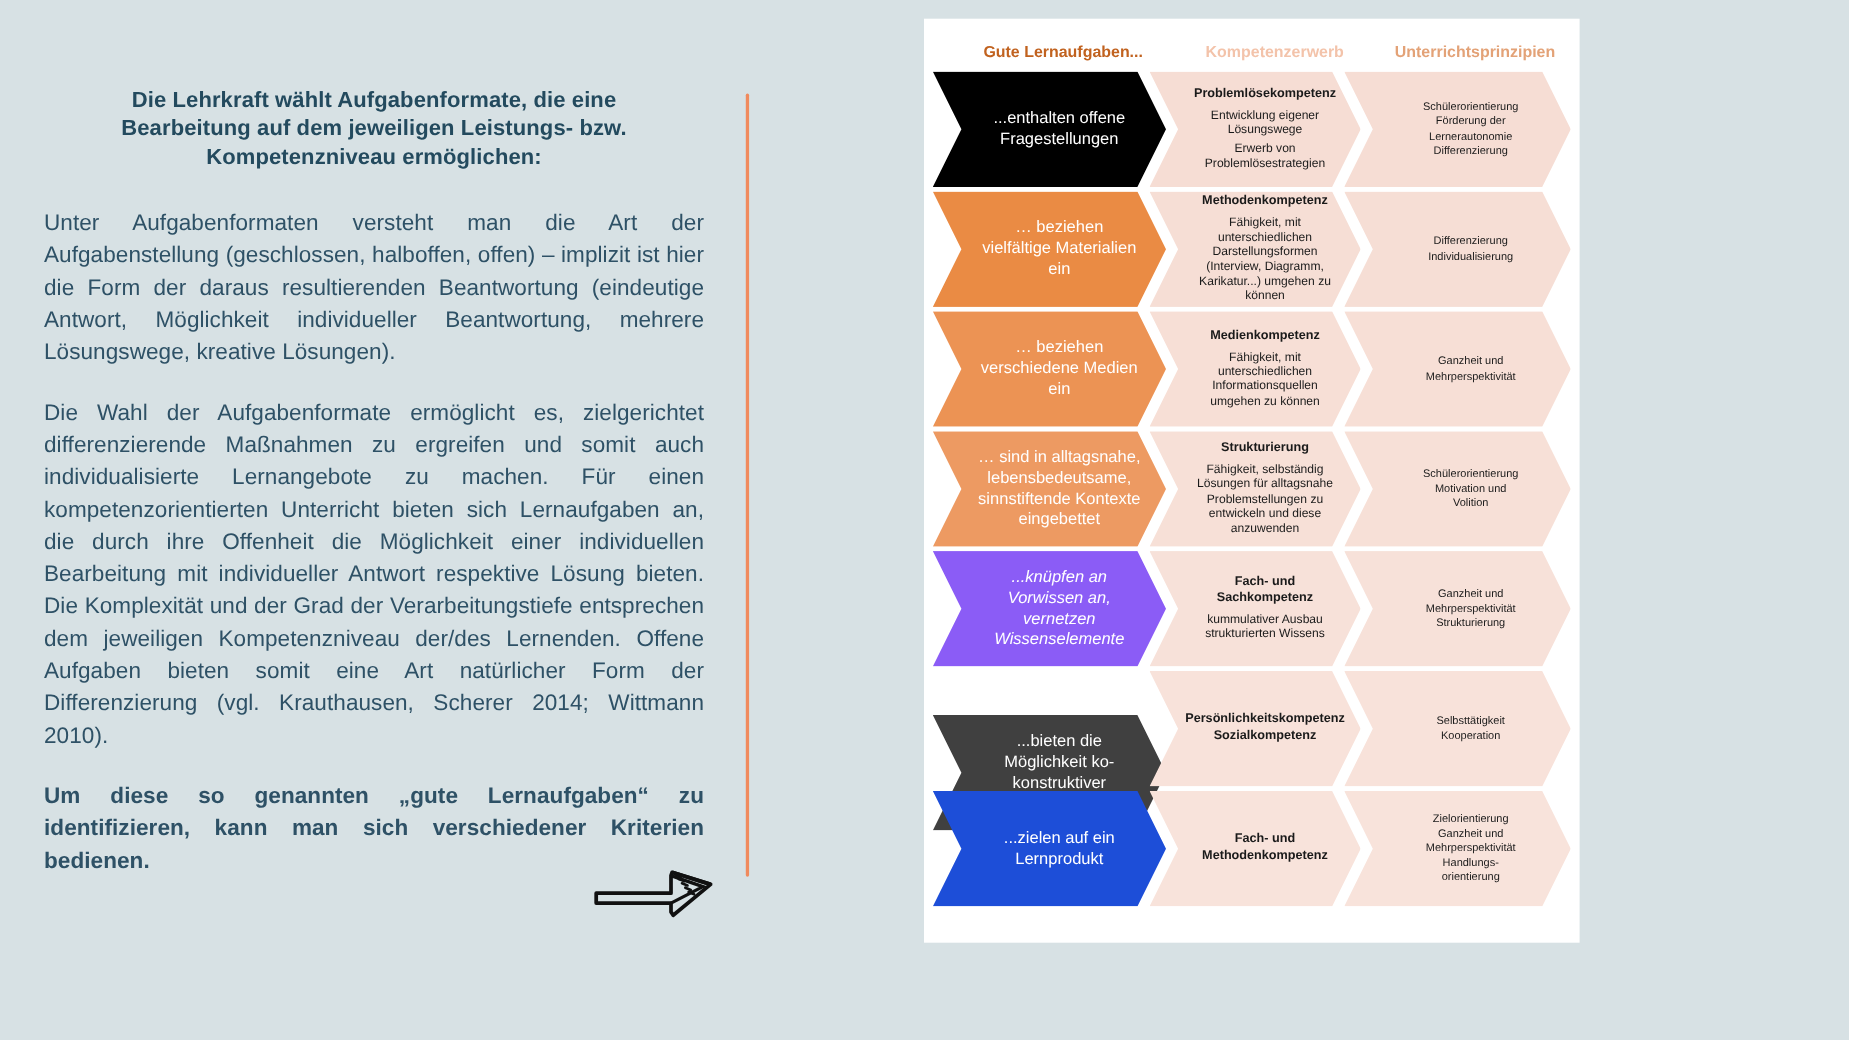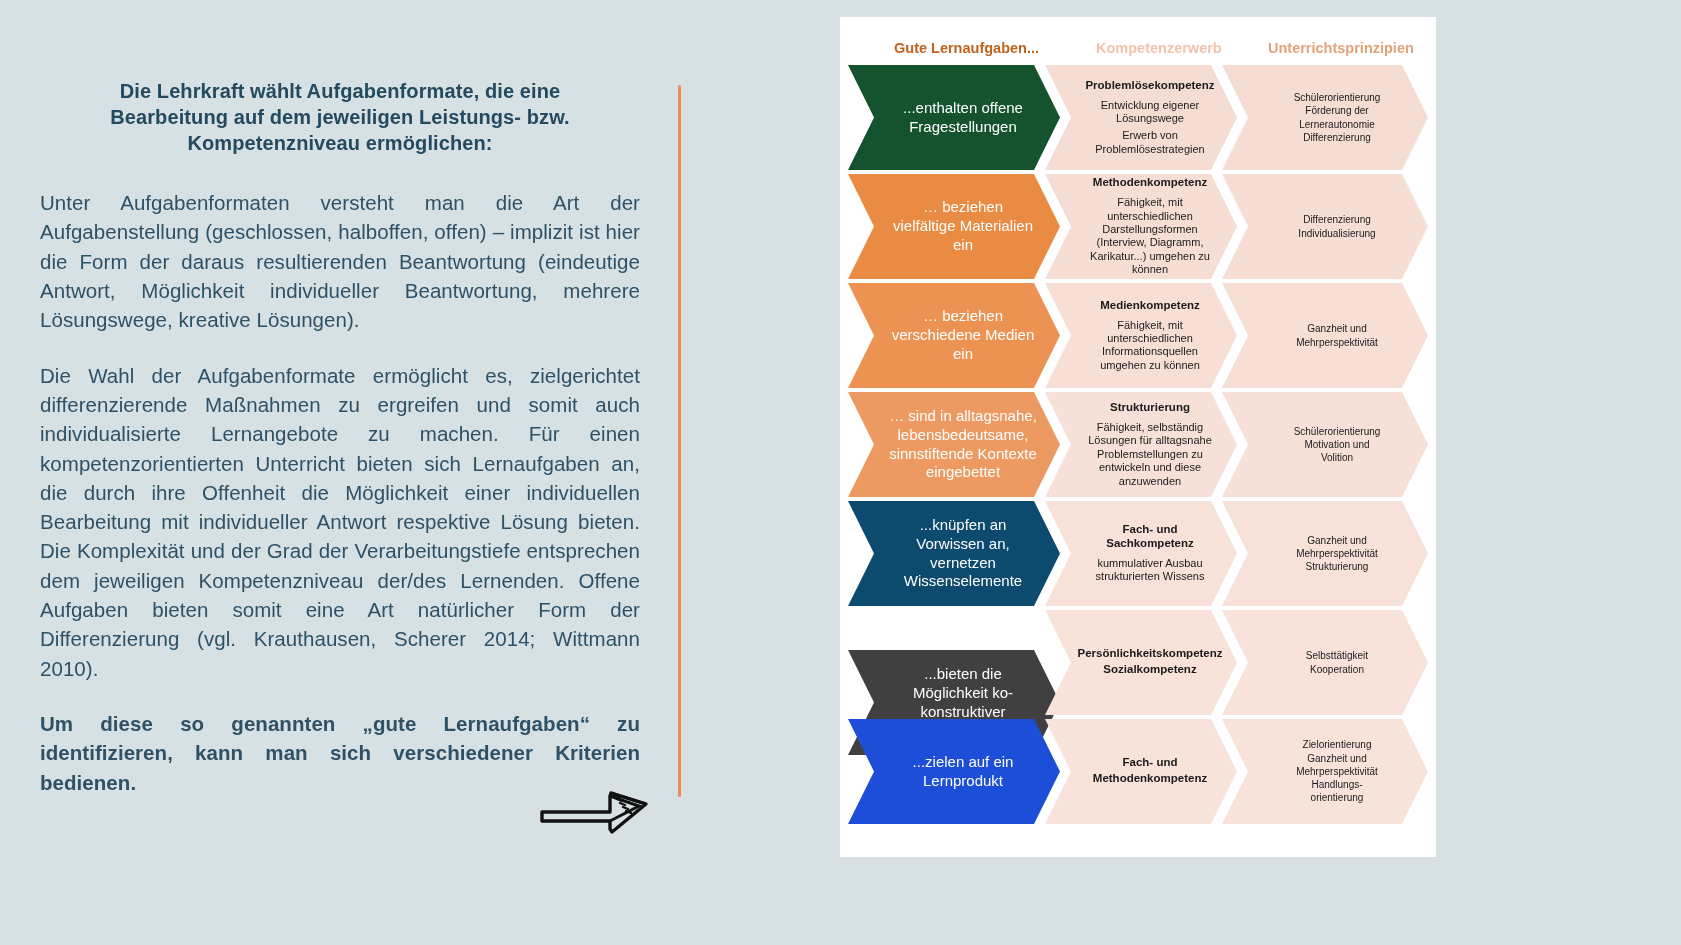--- a/index.html
+++ b/index.html
@@ -158,25 +158,25 @@
     text-align: center;
   }
   .b-group { margin-top: 4px; }
   .c-line {
     font-size: 10px;
     line-height: 1.33;
     text-align: right;
   }
 
   
-  .chart-row[data-row="0"] .cell-a { background: #14532d; }
+  .chart-row[data-row="0"] .cell-a { background: #000000; }
   .chart-row[data-row="1"] .cell-a { background: #ea8b44; }
   .chart-row[data-row="2"] .cell-a { background: #ec9354; }
   .chart-row[data-row="3"] .cell-a { background: #ed9a62; }
-  .chart-row[data-row="4"] .cell-a { background: #0c4a6e; }
+  .chart-row[data-row="4"] .cell-a { background: #8b5cf6; font-style: italic; }
   .chart-row[data-row="5"] .cell-a { background: #404040; margin-top: 40px; }
   .chart-row[data-row="6"] .cell-a { background: #1d4ed8; }
 
   .chart-row[data-row="0"] .cell-b,
   .chart-row[data-row="0"] .cell-c { background: #f6ddd4; }
   .chart-row[data-row="1"] .cell-b,
   .chart-row[data-row="1"] .cell-c { background: #f6ded5; }
   .chart-row[data-row="2"] .cell-b,
   .chart-row[data-row="2"] .cell-c { background: #f7dfd6; }
   .chart-row[data-row="3"] .cell-b,

